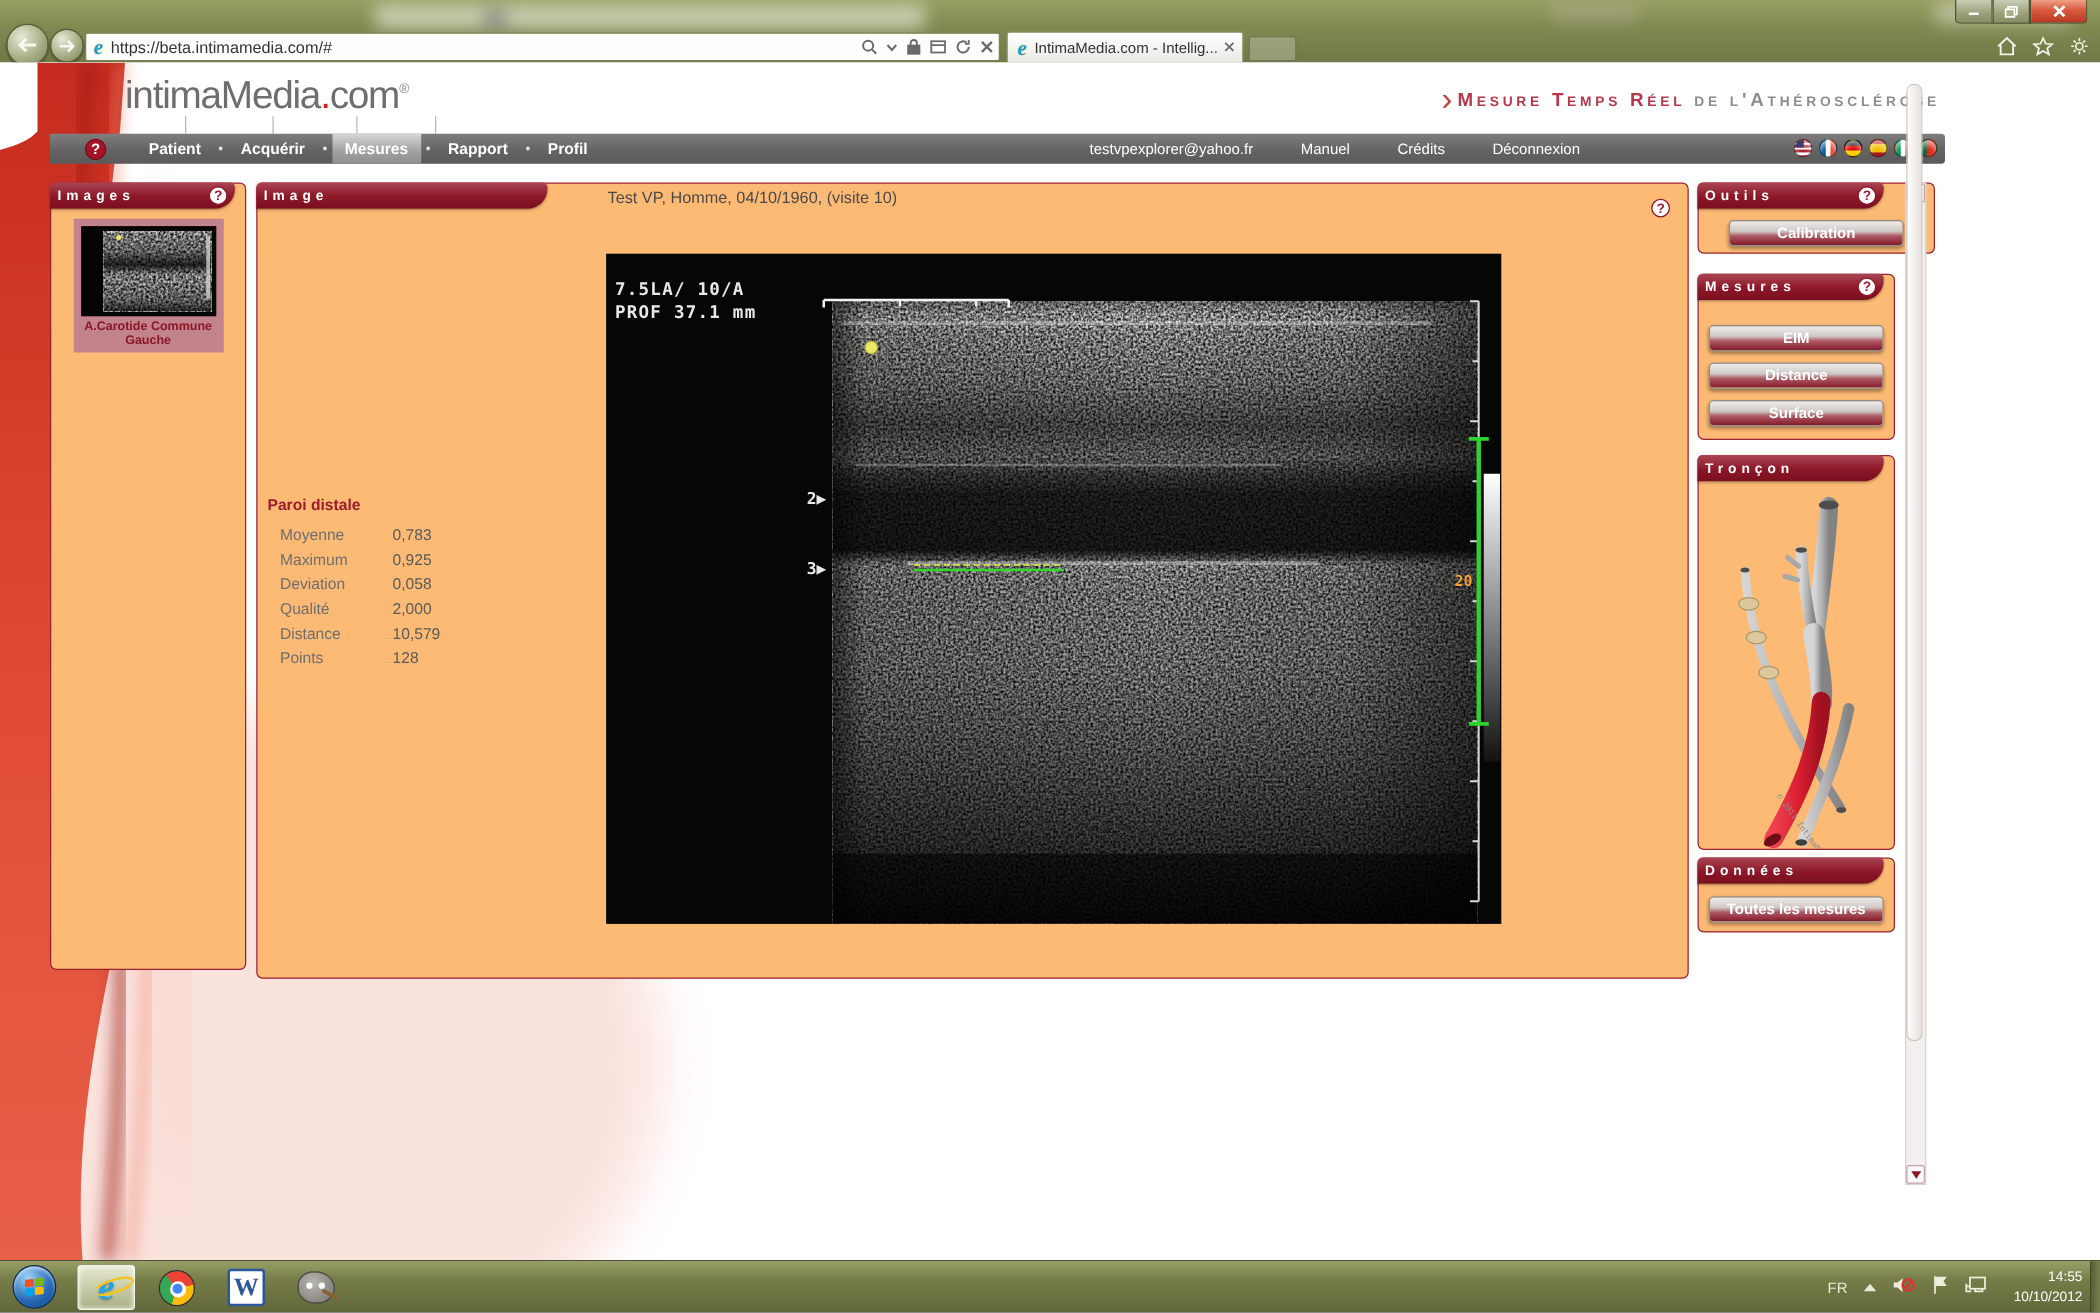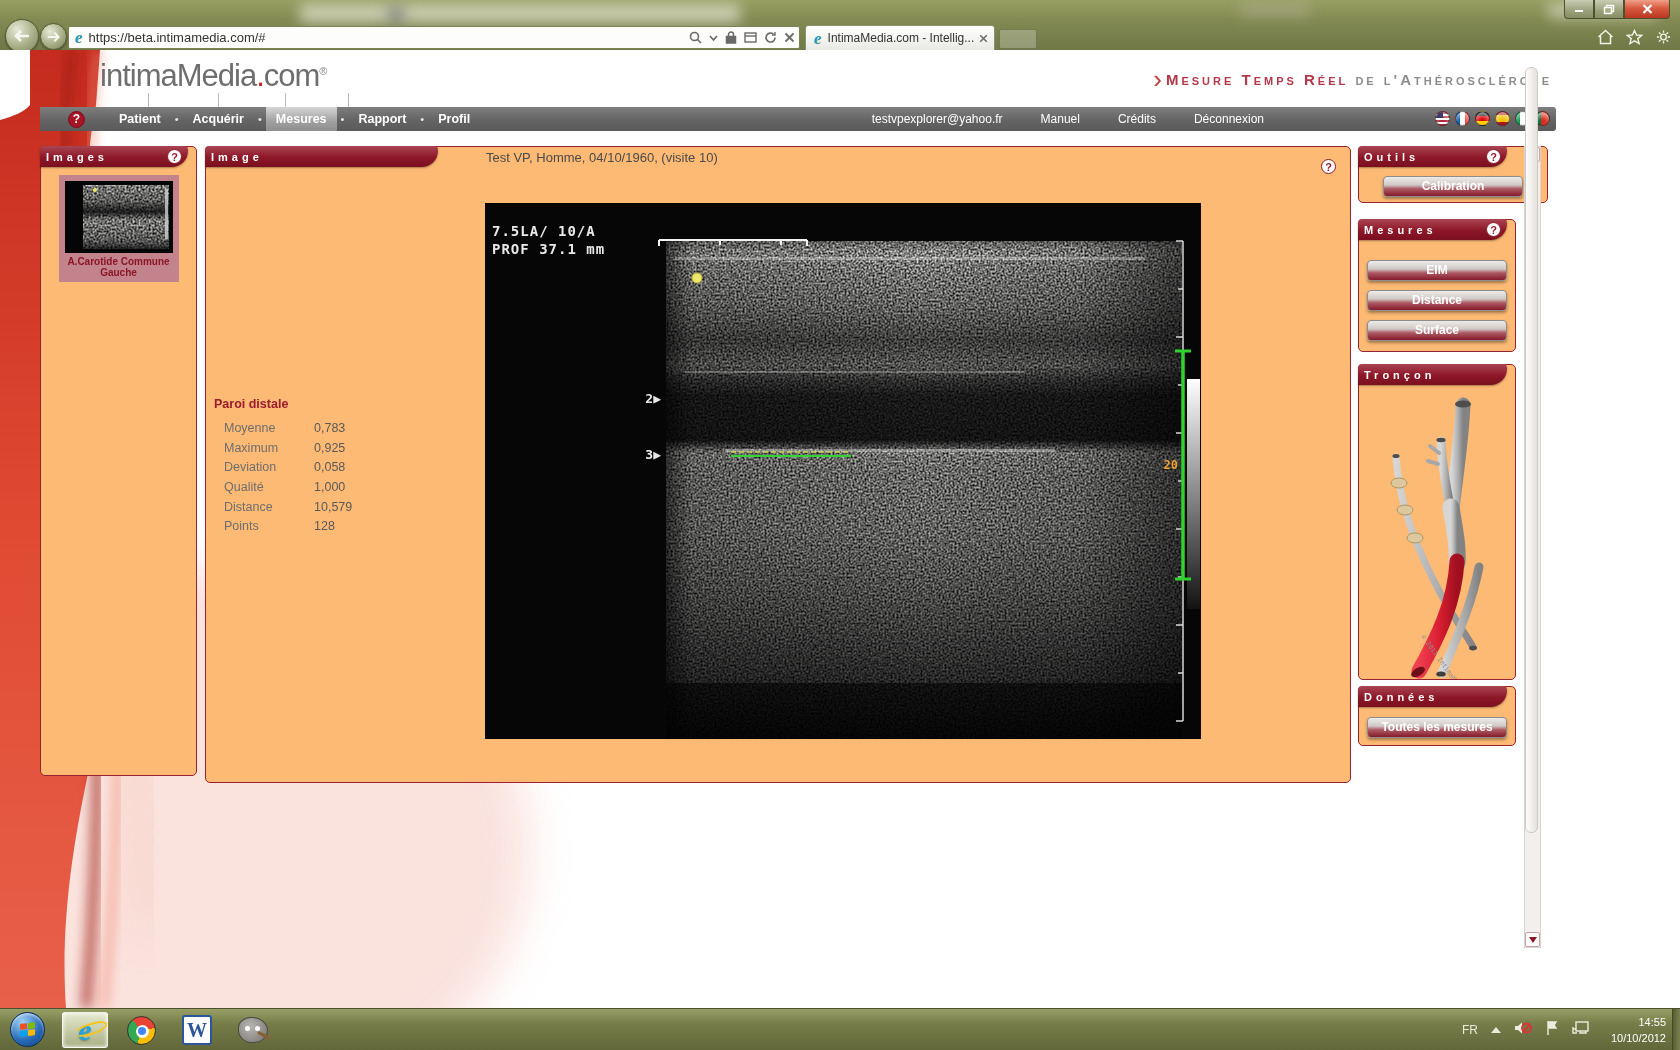--- a/index.html
+++ b/index.html
@@ -455,21 +455,21 @@
         <div class="stat-row">
             <span class="lbl">Maximum</span>
             <span class="val">0,925</span>
           </div>
         <div class="stat-row">
             <span class="lbl">Deviation</span>
             <span class="val">0,058</span>
           </div>
         <div class="stat-row">
             <span class="lbl">Qualité</span>
-            <span class="val">1,000</span>
+            <span class="val">2,000</span>
           </div>
         <div class="stat-row">
             <span class="lbl">Distance</span>
             <span class="val">10,579</span>
           </div>
         <div class="stat-row">
             <span class="lbl">Points</span>
             <span class="val">128</span>
           </div>
       </div>

